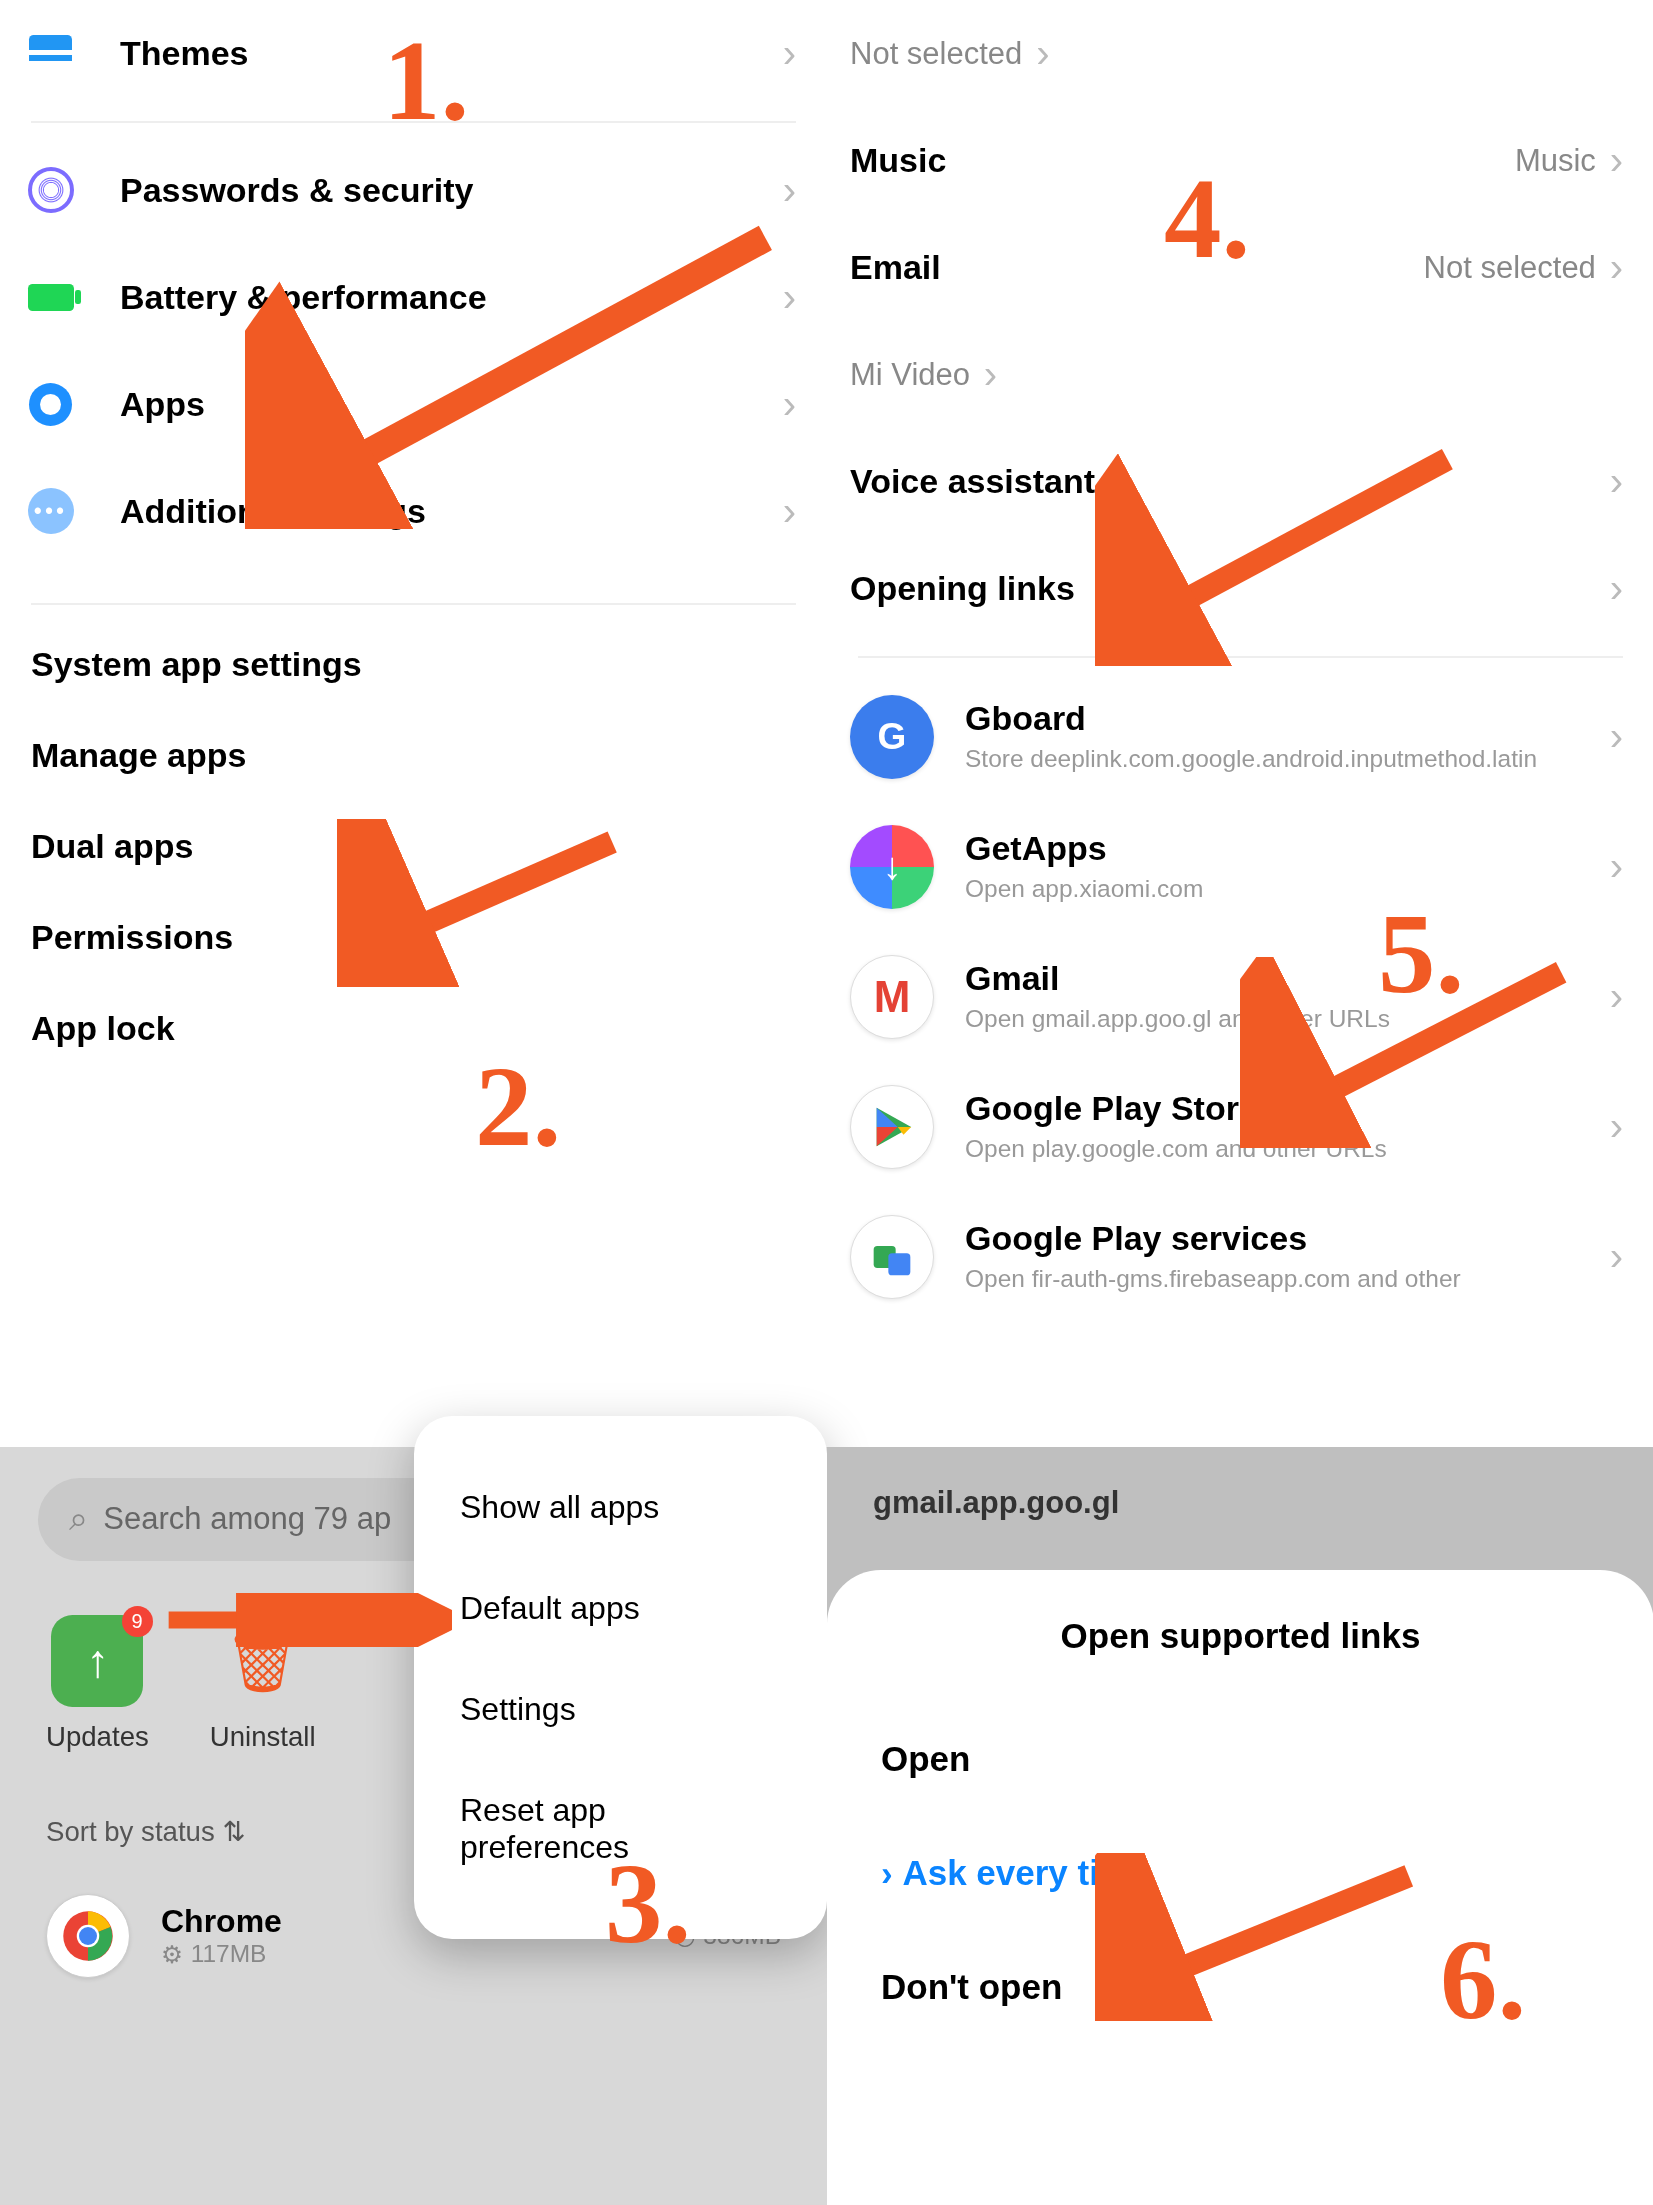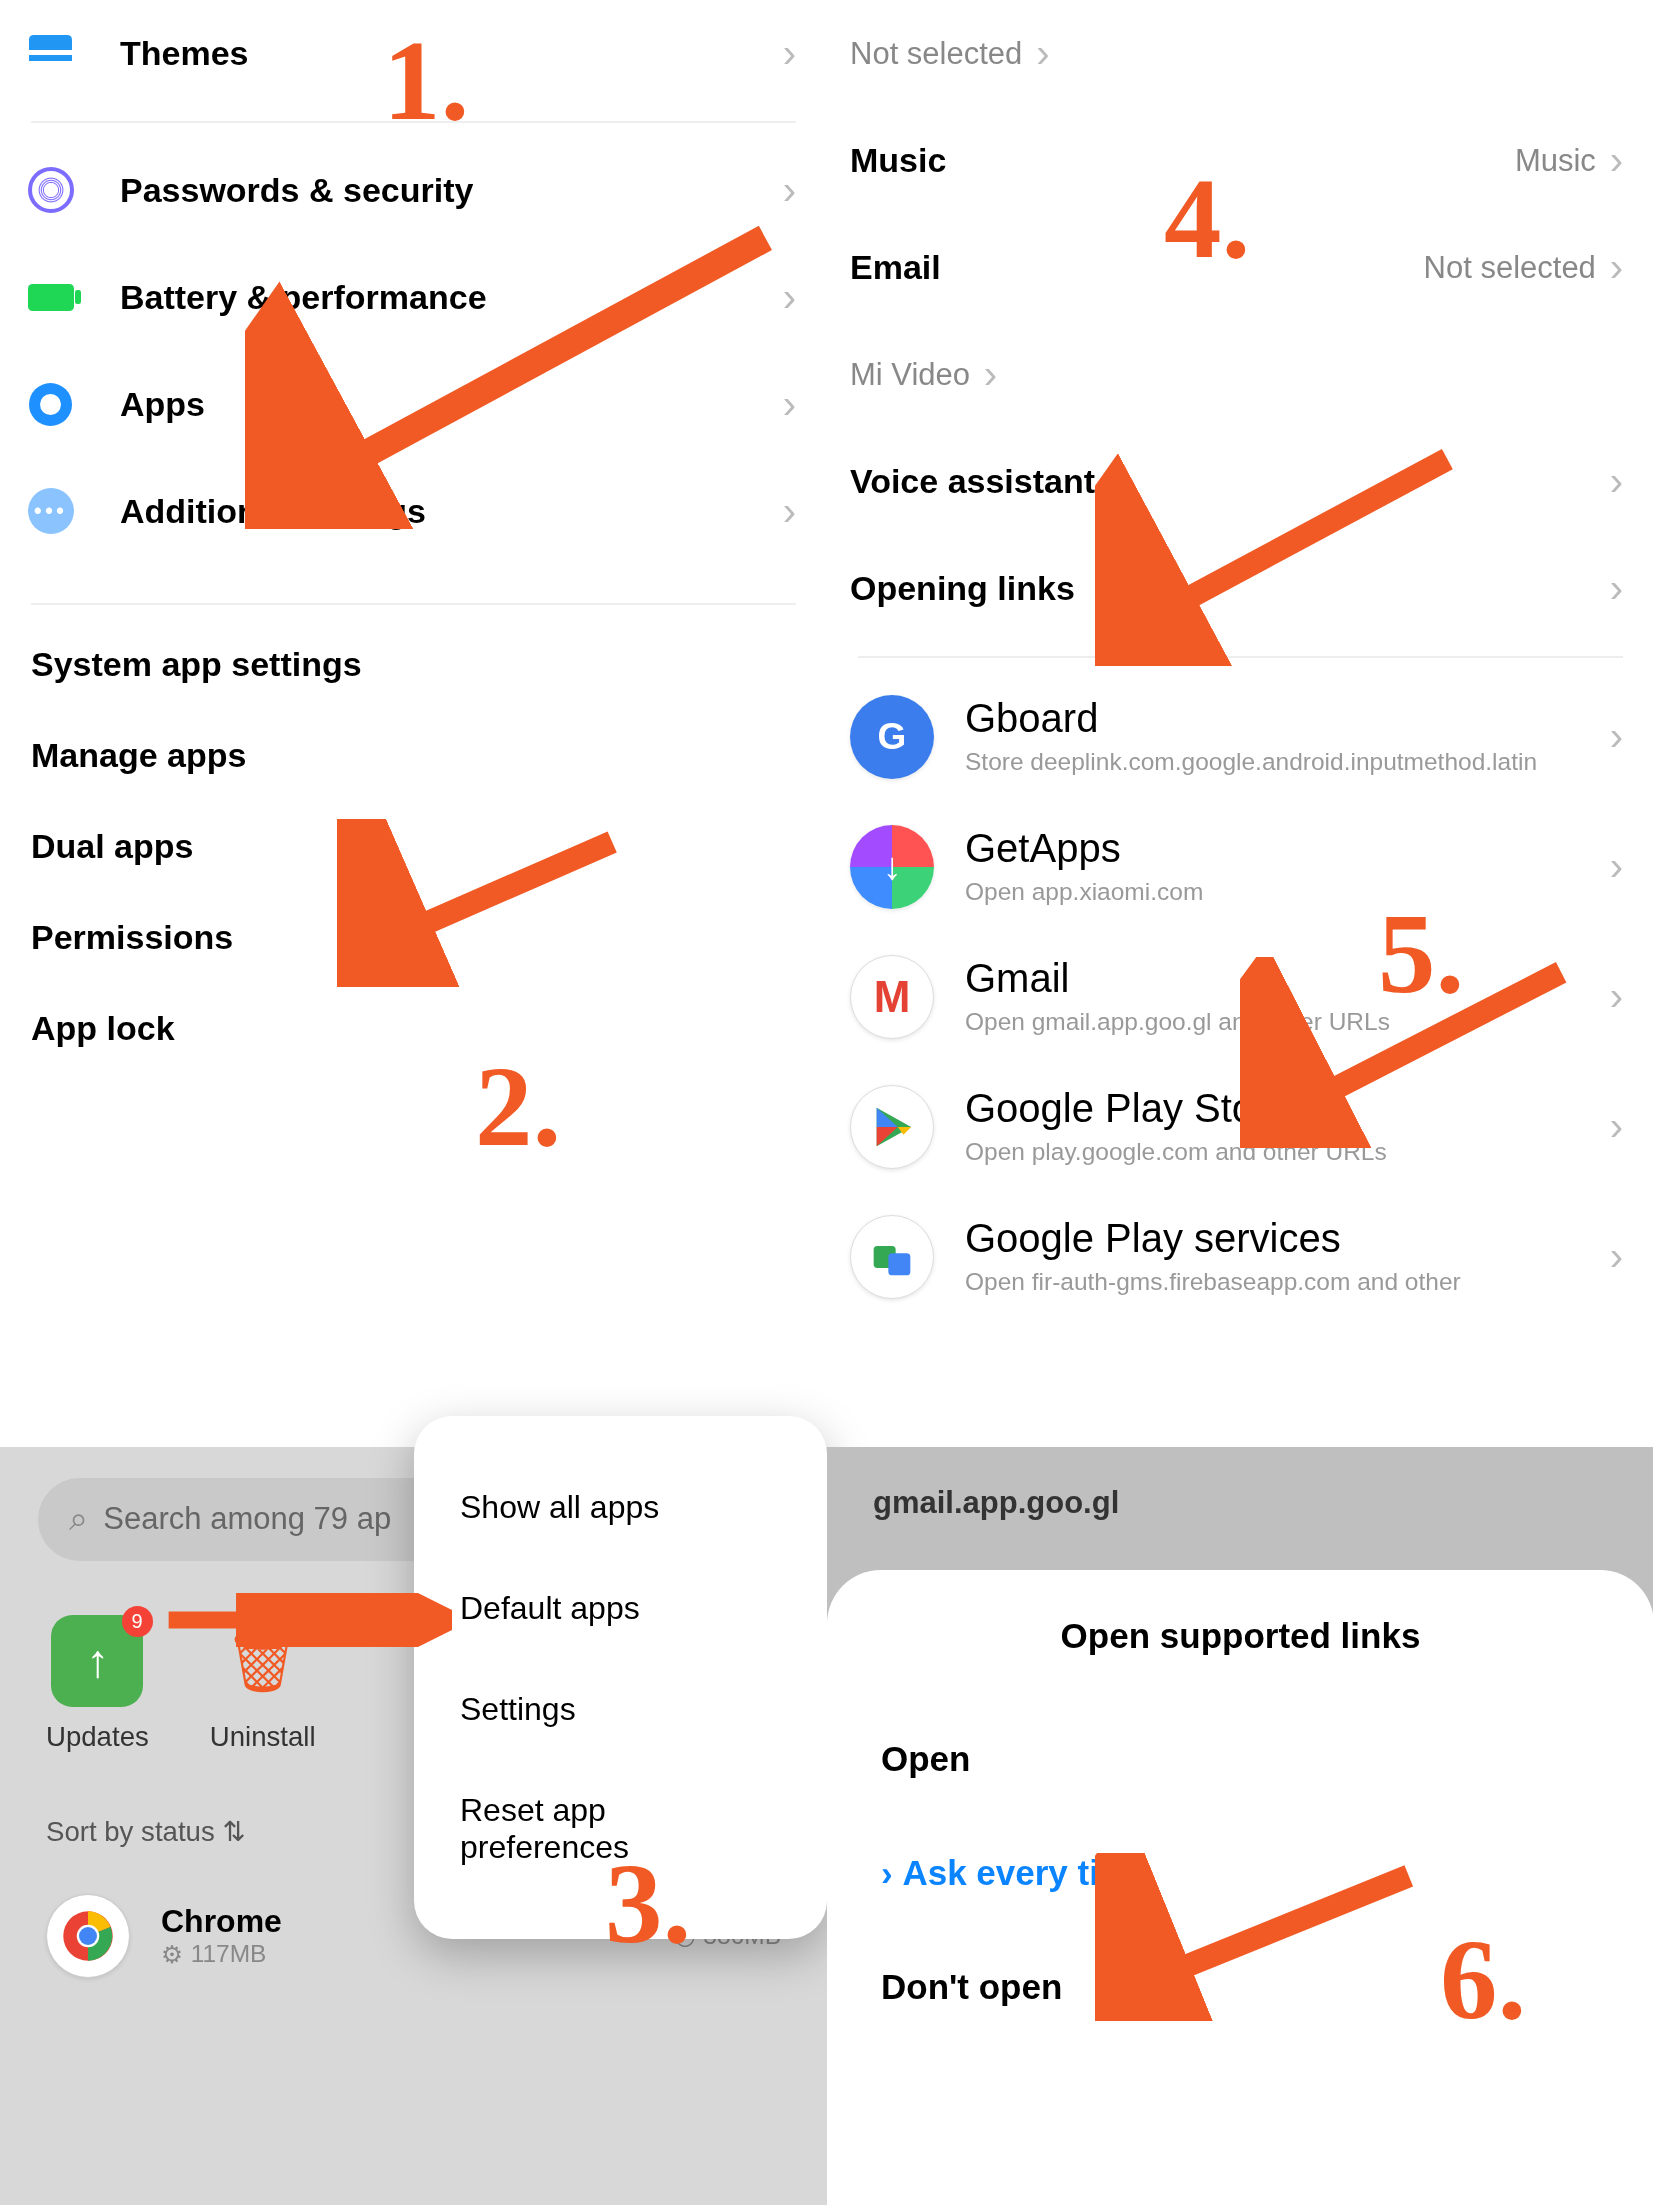--- a/index.html
+++ b/index.html
@@ -50,21 +50,21 @@
     padding: 15.3px 31px 15.3px 23px;
     min-height: 130px;
   }
   .app-ico {
     width: 84px; height: 84px; border-radius: 42px;
     display: flex; align-items: center; justify-content: center;
     margin-right: 31px; flex-shrink: 0;
     box-shadow: 0 1.5px 4.6px rgba(0,0,0,0.1);
     font-family: sans-serif;
   }
-  .app-title { font-size: 40px; font-weight: 400; color: #000; }
+  .app-title { font-size: 34px; font-weight: 700; color: #000; }
   .app-sub { font-size: 24.5px; color: #999; margin-top: 4.6px; line-height: 1.3; }
   .app-body { flex: 1; min-width: 0; }
   
   .stepnum {
     position: absolute;
     font-family: 'Comic Sans MS', cursive;
     font-size: 115px;
     font-weight: 700;
     color: #f15a24;
     pointer-events: none;

